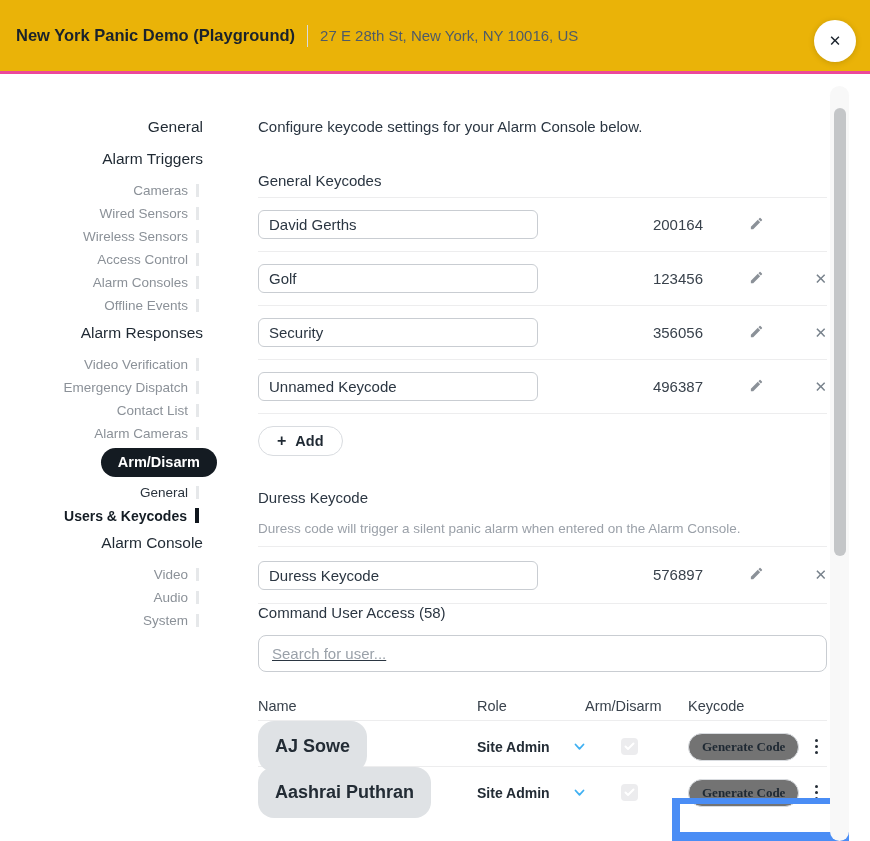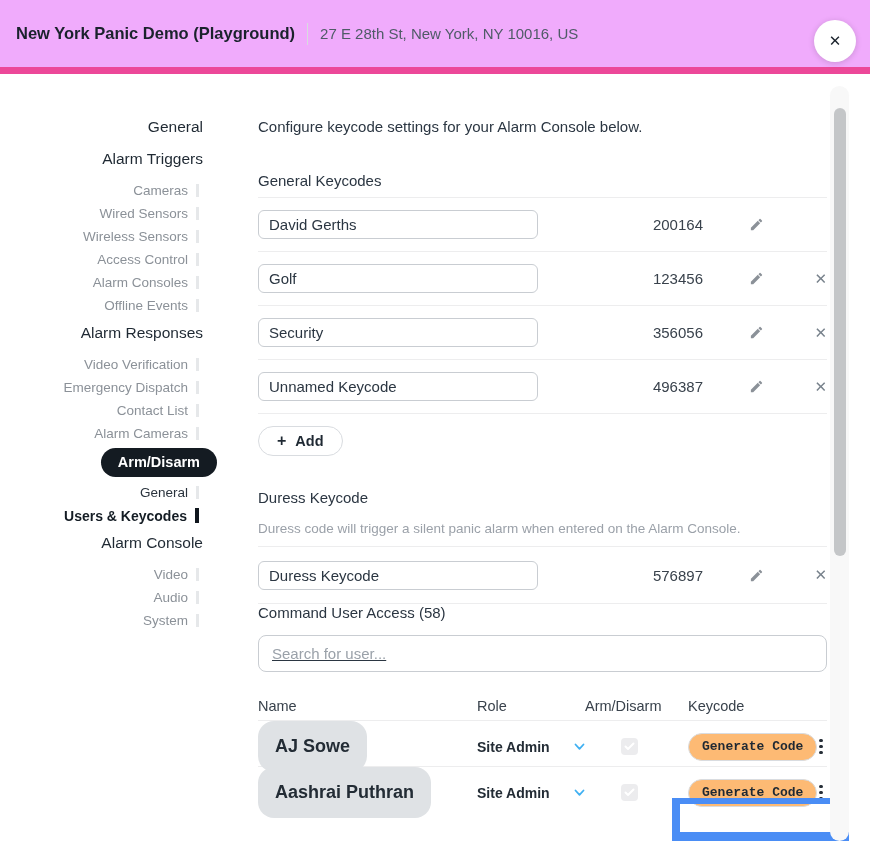--- a/index.html
+++ b/index.html
@@ -2,21 +2,21 @@
 <html><head>
 <meta charset="utf-8">
 <style>
   html,body{margin:0;padding:0;}
   body{
     width:870px;height:841px;position:relative;overflow:hidden;
     background:#fff;font-family:"Liberation Sans",sans-serif;
     -webkit-font-smoothing:antialiased;
   }
   
-  .hdr{height:74px;background:#f0abfc;border-bottom:7px solid #ec4899;
+  .hdr{height:74px;background:#eab308;border-bottom:3px solid #ec4899;
        display:flex;align-items:center;padding:0 16px;box-sizing:border-box;}
   .hdr-title{font-size:16.5px;font-weight:bold;color:#1a222c;}
   .hdr-sep{width:1px;height:22px;background:#d8dbdf;margin:0 12px;}
   .hdr-addr{font-size:15px;color:#4f5b67;}
   .close-btn{position:absolute;top:20px;right:14px;width:42px;height:42px;border-radius:50%;
        background:#fff;box-shadow:0 1px 6px rgba(0,0,0,.16);display:flex;align-items:center;
        justify-content:center;font-size:15px;color:#18202a;cursor:pointer;}
   
   .content{display:flex;padding-top:44px;box-sizing:border-box;}
   .sidebar{width:217px;flex:none;display:flex;flex-direction:column;align-items:flex-end;}
@@ -31,21 +31,21 @@
           line-height:29px;padding:0 17px;border-radius:15px;margin:3px 0 4px;cursor:pointer;}
   .mt14{margin-top:14px}.mt11{margin-top:11px}.mt7{margin-top:7px}.mt3{margin-top:3px}
   
   .main{margin-left:41px;width:569px;}
   .intro{font-size:15px;color:#2b3642;height:18px;line-height:18px;}
   .sec-title{font-size:15px;color:#2b3642;height:18px;line-height:18px;}
   .divider{height:1px;background:#ededee;}
   .krow{display:flex;align-items:center;height:53px;border-bottom:1px solid #ededee;}
   .kinput{width:258px;height:27px;border:1px solid #c9cdd2;border-radius:6px;padding:0 10px;
           font-size:15px;color:#2b3642;font-family:inherit;outline:none;background:#fff;}
-  .kright{margin-left:auto;display:flex;align-items:center;gap:37px;}
+  .kright{margin-left:auto;display:flex;gap:37px;}
   .kcode{font-size:15px;color:#39424c;}
   .edit-ic{margin-left:9px;display:flex;cursor:pointer;}
   .x-ic{width:26px;text-align:right;font-size:15px;color:#78828c;cursor:pointer;}
   .x-hidden{visibility:hidden;}
   .add-btn{margin-top:12px;display:inline-flex;align-items:center;height:30px;padding:0 18px;
           border:1px solid #d9dce0;border-radius:16px;background:#fff;font-size:14.5px;
           font-weight:600;color:#1f2933;gap:9px;cursor:pointer;font-family:inherit;}
   .add-plus{font-size:16px;font-weight:600;line-height:1;}
   .desc{font-size:13.5px;color:#9ba1a9;height:17px;line-height:17px;}
   .drow{height:56px;border-bottom:1px solid #ededee;}
@@ -56,23 +56,23 @@
   .tbl-h{height:28px;margin-top:20px;border-bottom:1px solid #ededee;}
   .tbl-h span{font-size:14.5px;color:#39424c;}
   .trow{height:45px;border-bottom:1px solid #ededee;}
   .trow:last-child{border-bottom:none;}
   .name-pill{display:inline-block;background:#dfe2e5;border-radius:16px;padding:15px 17px;
           font-size:18px;font-weight:bold;color:#232c35;justify-self:start;}
   .role{display:flex;align-items:center;gap:24px;font-size:14px;font-weight:bold;color:#232c35;cursor:pointer;}
   .chk{width:17px;height:17px;background:#ececee;border-radius:4px;margin-left:36px;
           display:flex;align-items:center;justify-content:center;cursor:default;}
   .kc-cell{display:flex;align-items:center;}
-  .gen-btn{height:28px;padding:0 13px;border:1px solid #d9dce0;border-radius:15px;background:#fdba74;
+  .gen-btn{height:28px;padding:0 13px;border:1px solid #d9dce0;border-radius:15px;background:#737373;
           font-size:13px;font-weight:600;color:#1f2933;display:flex;align-items:center;
-          cursor:pointer;font-family:Liberation Mono, monospace;white-space:nowrap;}
+          cursor:pointer;font-family:Liberation Serif, serif;white-space:nowrap;}
   .kebab{margin-left:auto;margin-right:7px;display:flex;flex-direction:column;gap:2.5px;
           align-items:center;cursor:pointer;padding:2px;}
   .kebab i{width:3.5px;height:3.5px;border-radius:50%;background:#262e37;}
   
   .hl-frame{position:absolute;left:672px;top:798px;width:177px;height:43px;box-sizing:border-box;
           border:solid #4a8df5;border-width:6px 19px 9px 8px;pointer-events:none;}
   .scroll-track{position:absolute;left:830px;top:86px;width:19px;height:755px;background:#f8f8f8;
           border-radius:10px;}
   .scroll-thumb{position:absolute;left:834px;top:108px;width:12px;height:448px;background:#c4c6c8;
           border-radius:6px;cursor:pointer;}

